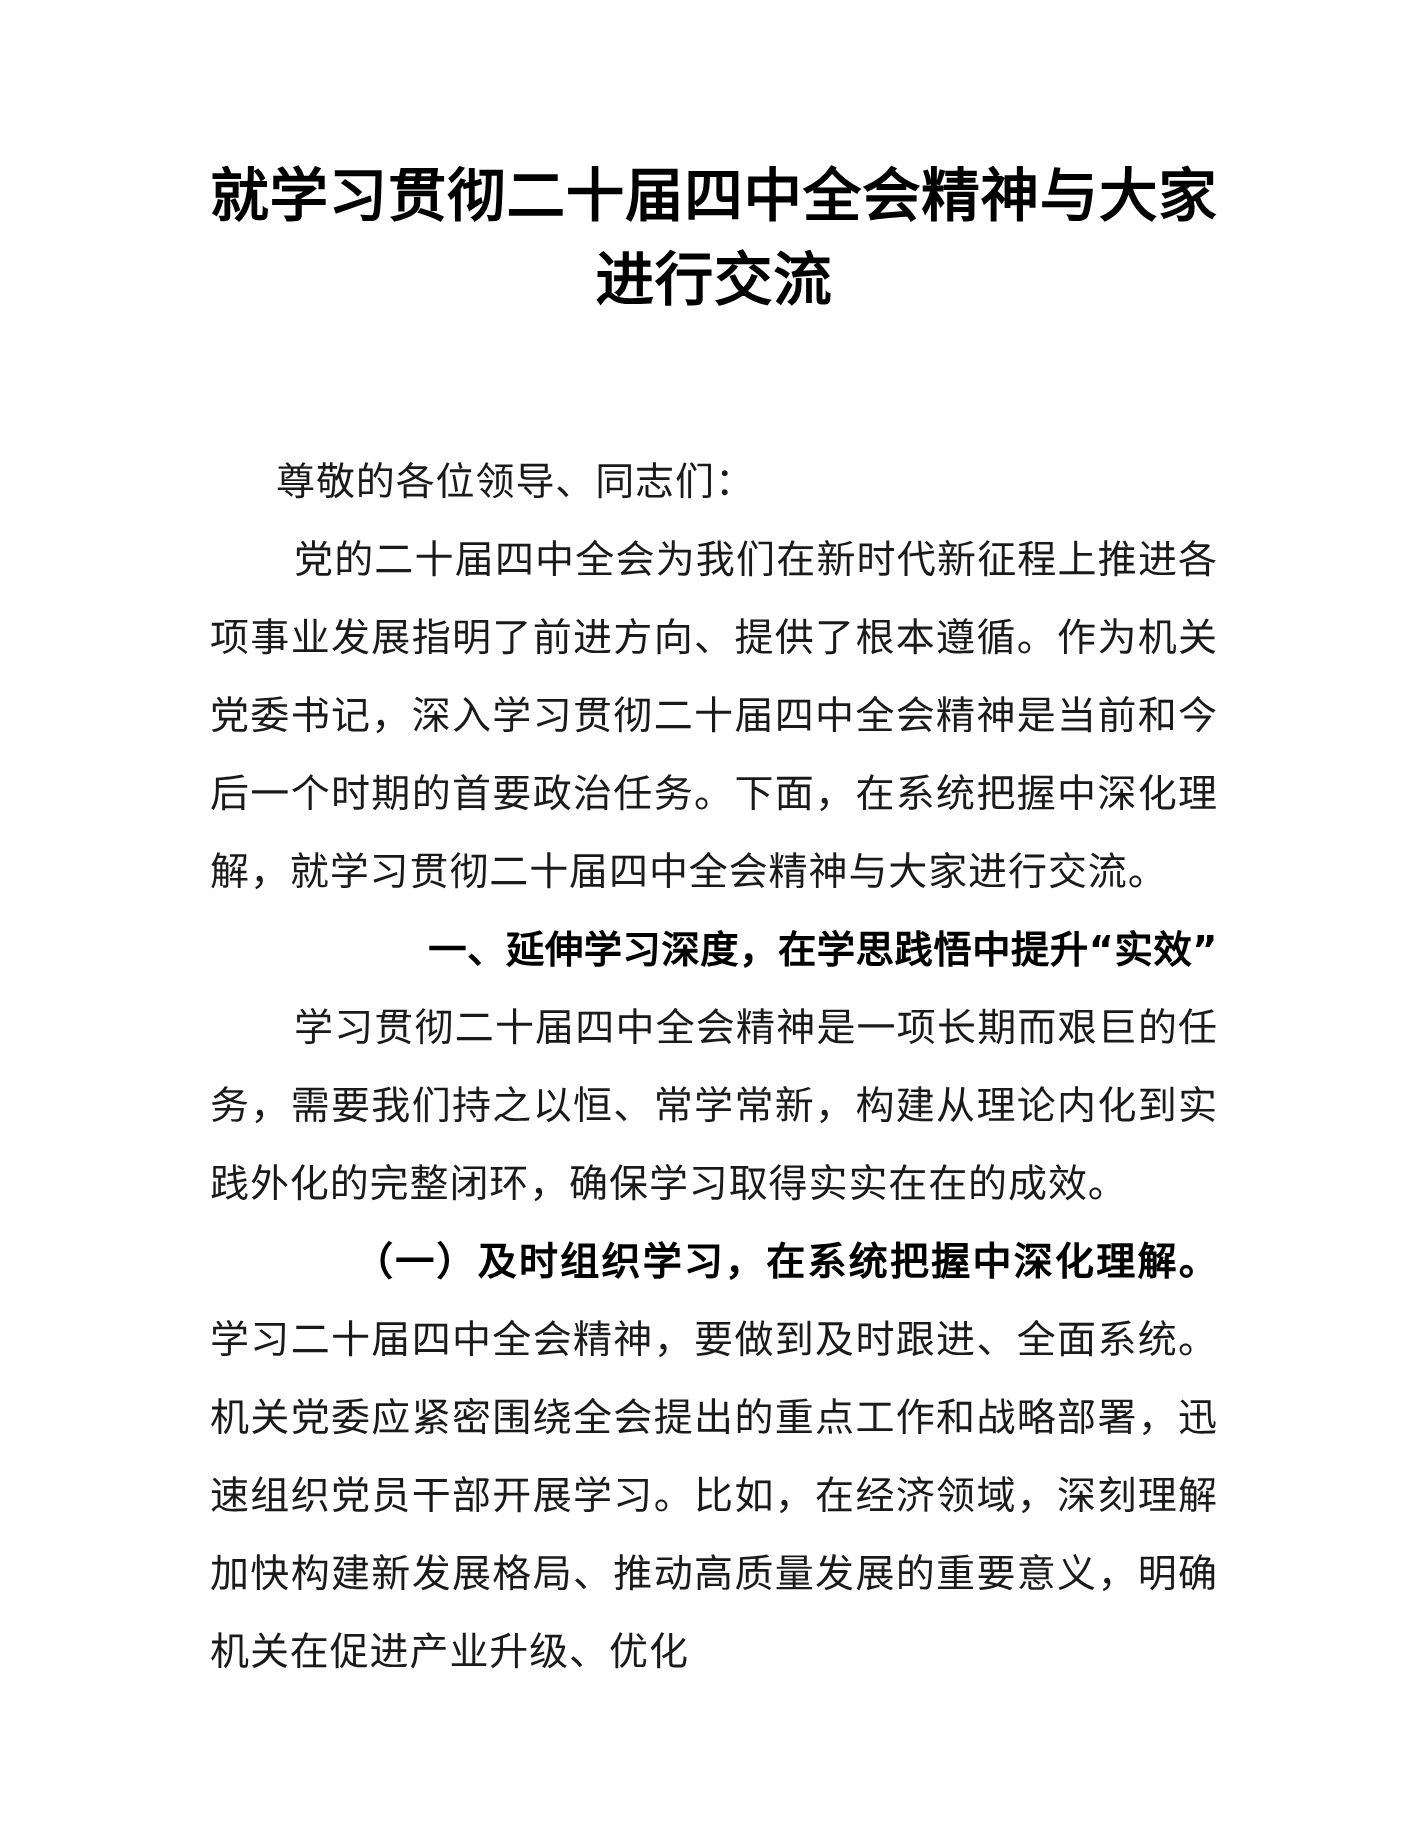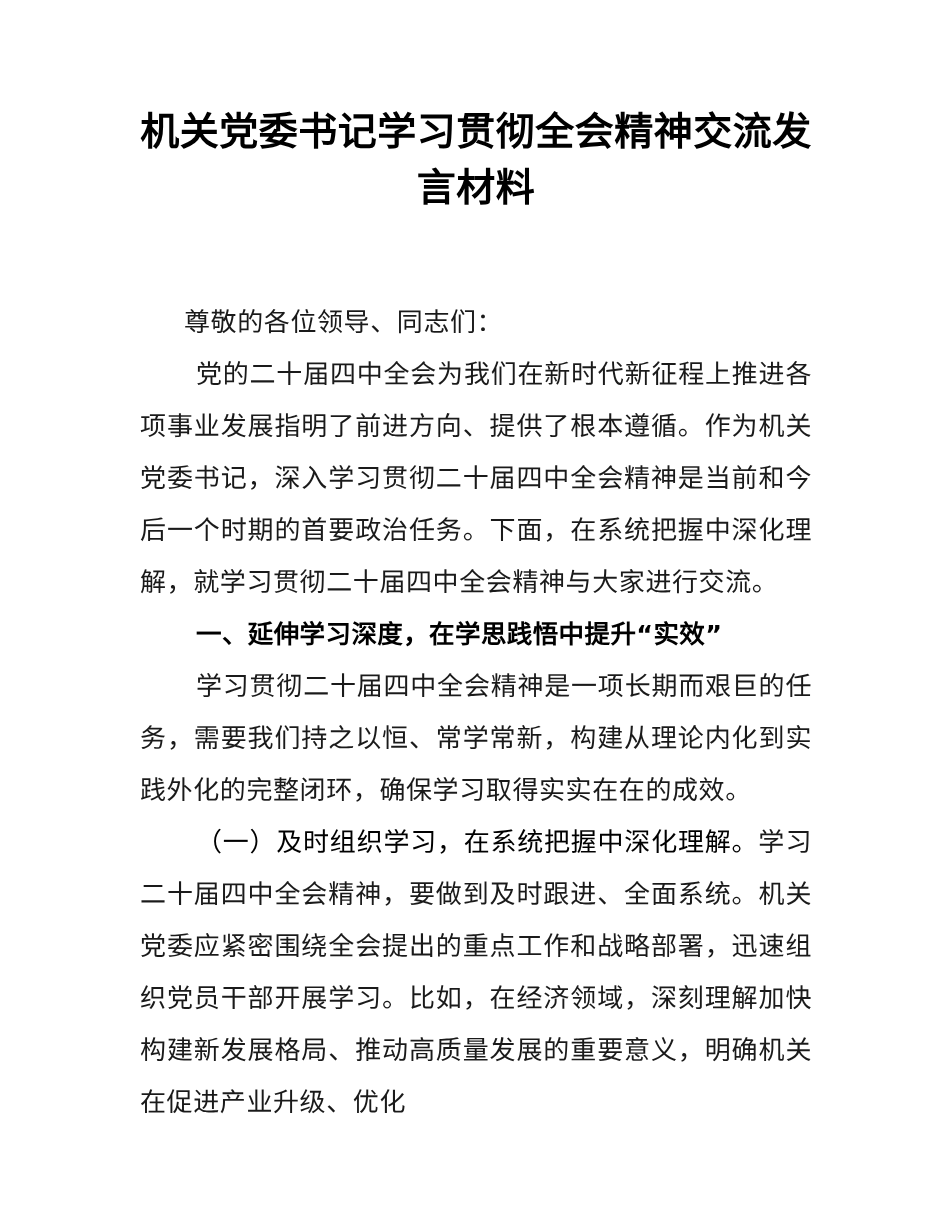--- a/index.html
+++ b/index.html
@@ -82,38 +82,39 @@
   h2.section-heading {
     margin: 0;
     padding: 0;
     font-family: "DejaVu Sans", "Liberation Sans", sans-serif;
     font-weight: 700;
     font-size: 25.5px;
     line-height: 52px;
     text-indent: 56px;
     letter-spacing: 0.4px;
     color: #000000;
-    text-align: left;
+    text-align: right;
   }
 
   
   .lead-in {
     font-family: "DejaVu Sans", "Liberation Sans", sans-serif;
-    font-weight: 400;
+    font-weight: 700;
     color: #000000;
     letter-spacing: 0.2px;
+    margin-left: 40px;
   }
 </style>
 </head>
 <body>
 
 <div class="page">
   <div class="page-inner">
 
-    <h1 class="doc-title">机关党委书记学习贯彻全会精神交流发言材料</h1>
+    <h1 class="doc-title">就学习贯彻二十届四中全会精神与大家进行交流</h1>
 
     <div class="body-block">
 
       <p class="para salutation">尊敬的各位领导、同志们：</p>
 
       <p class="para indent">党的二十届四中全会为我们在新时代新征程上推进各项事业发展指明了前进方向、提供了根本遵循。作为机关党委书记，深入学习贯彻二十届四中全会精神是当前和今后一个时期的首要政治任务。下面，在系统把握中深化理解，就学习贯彻二十届四中全会精神与大家进行交流。</p>
 
       <h2 class="section-heading">一、延伸学习深度，在学思践悟中提升“实效”</h2>
 
       <p class="para indent">学习贯彻二十届四中全会精神是一项长期而艰巨的任务，需要我们持之以恒、常学常新，构建从理论内化到实践外化的完整闭环，确保学习取得实实在在的成效。</p>

